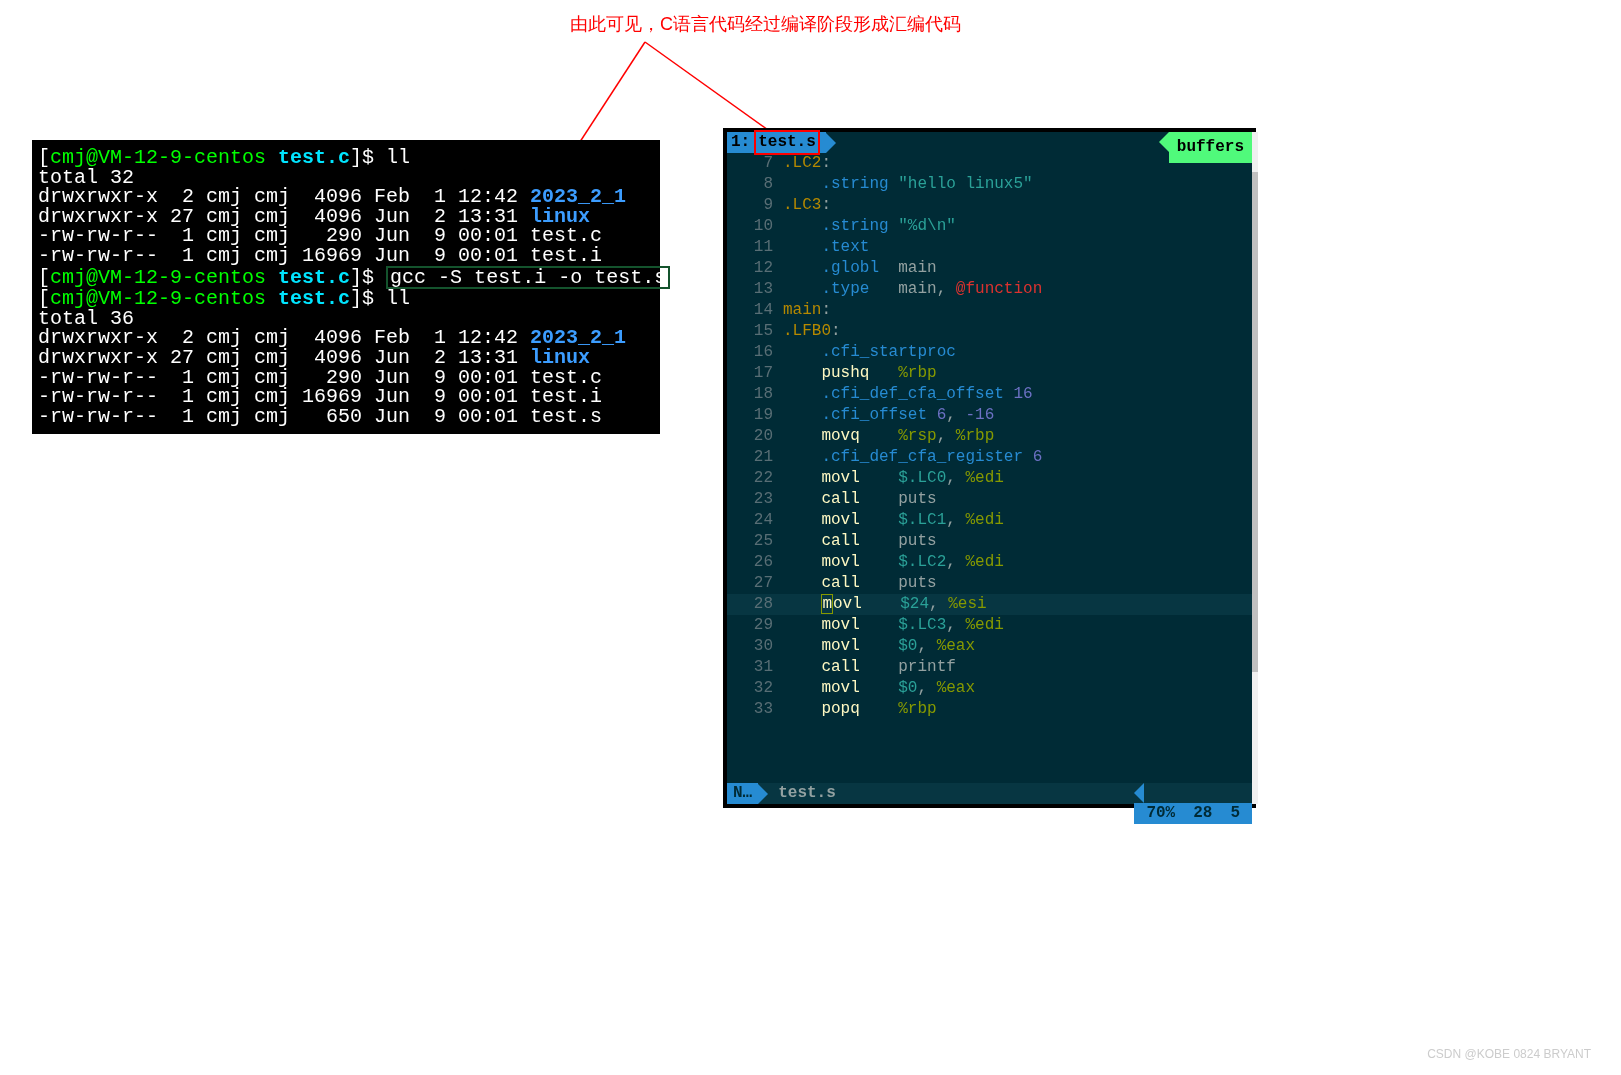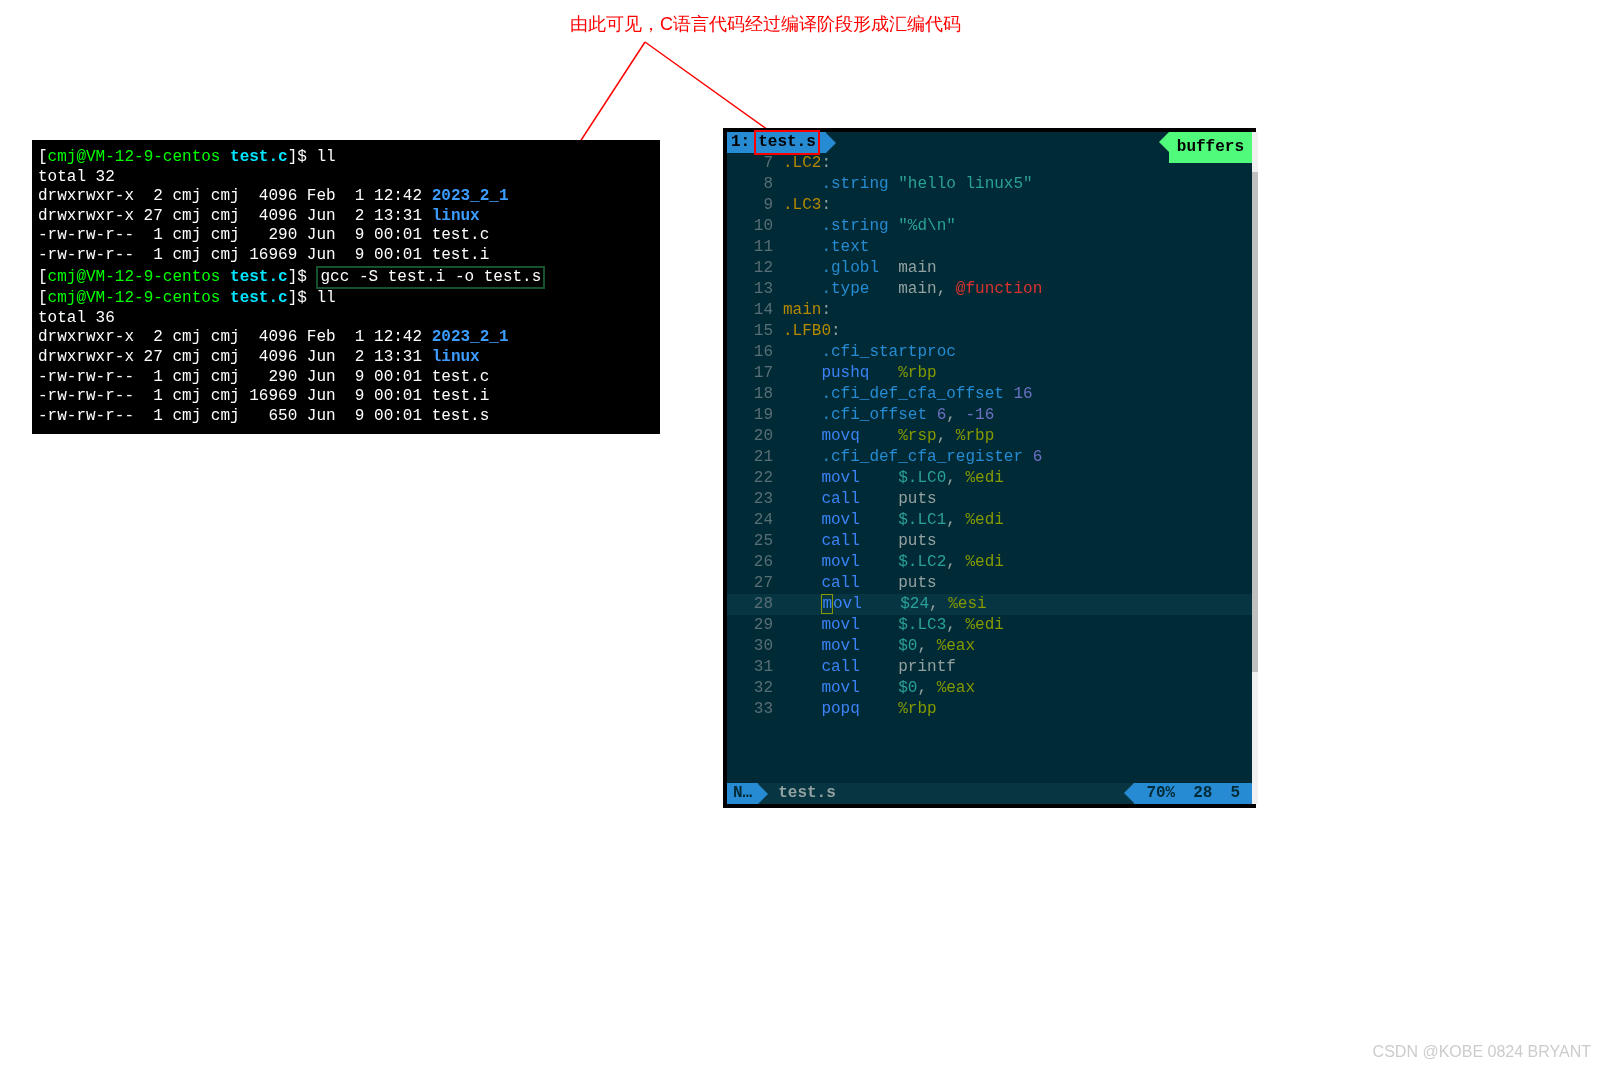--- a/index.html
+++ b/index.html
@@ -28,21 +28,21 @@
     height: 280px;
     pointer-events: none;
   }
   .terminal {
     position: absolute;
     top: 140px;
     left: 32px;
     width: 628px;
     background: #000;
     color: #fff;
-    font-size: 16px;
+    font-size: 20px;
     line-height: 19.6px;
     padding: 8px 6px 8px 6px;
     white-space: pre;
   }
   .term-green { color: #00ff00; }
   .term-cyan { color: #00e5ff; font-weight: bold; }
   .term-blue { color: #3c9dff; font-weight: bold; }
   .red-box-cmd {
     border: 2px solid #14532d;
     padding: 0 2px;
@@ -130,21 +130,21 @@
     width: 56px;
     text-align: right;
     padding-right: 10px;
     color: #586e75;
     flex-shrink: 0;
   }
   .code-content { white-space: pre; }
   .c-yellow { color: #b58900; }
   .c-blue { color: #268bd2; }
   .c-cyan { color: #2aa198; }
-  .c-pink { color: #3b82f6; }
+  .c-pink { color: #fef9c3; }
   .c-violet { color: #6c71c4; }
   .c-base { color: #93a1a1; }
   .c-green { color: #859900; }
   .c-red { color: #dc322f; }
   .cursor-box { border: 1px solid #859900; padding: 0; }
   .status-bar {
     position: absolute;
     bottom: 0;
     left: 0;
     right: 0;
@@ -171,20 +171,21 @@
   .filename-seg {
     color: #93a1a1;
     padding: 0 10px;
     font-weight: bold;
   }
   .status-right {
     position: absolute;
     right: 0;
     display: flex;
     height: 21px;
+    flex-direction: column;
   }
   .pct-arrow {
     width:0;height:0;
     border-top:10.5px solid transparent;
     border-bottom:10.5px solid transparent;
     border-right: 10px solid #268bd2;
   }
   .pct-seg {
     background: #268bd2;
     color: #002b36;
@@ -209,21 +210,21 @@
     width: 6px;
     height: 500px;
     background: #c0c0c0;
   }
   .watermark {
     position: absolute;
     bottom: 14px;
     right: 30px;
     color: #ccc;
     font-family: sans-serif;
-    font-size: 16px;
+    font-size: 12px;
   }
 </style>
 </head>
 <body>
 
 <div class="annotation">由此可见，C语言代码经过编译阶段形成汇编代码</div>
 
 <svg class="annotation-line">
   <line x1="645" y1="2" x2="782" y2="100" stroke="#ff0000" stroke-width="1.5"></line>
   <line x1="645" y1="2" x2="490" y2="240" stroke="#ff0000" stroke-width="1.5"></line>

